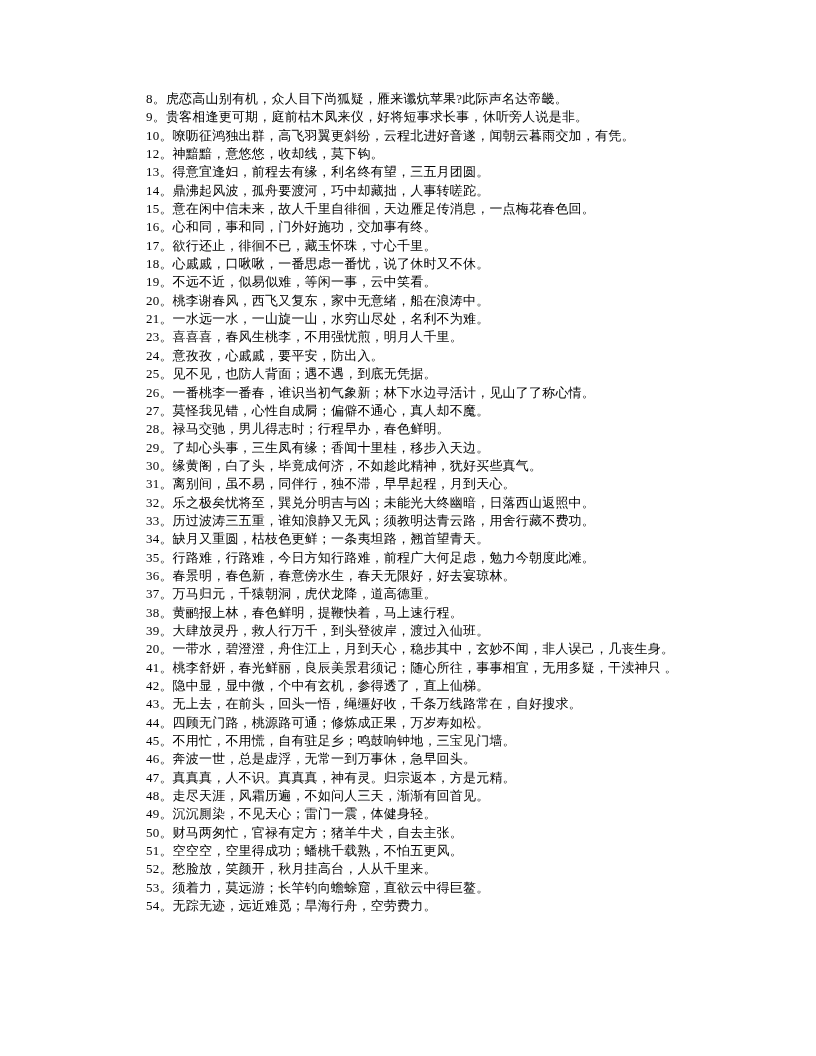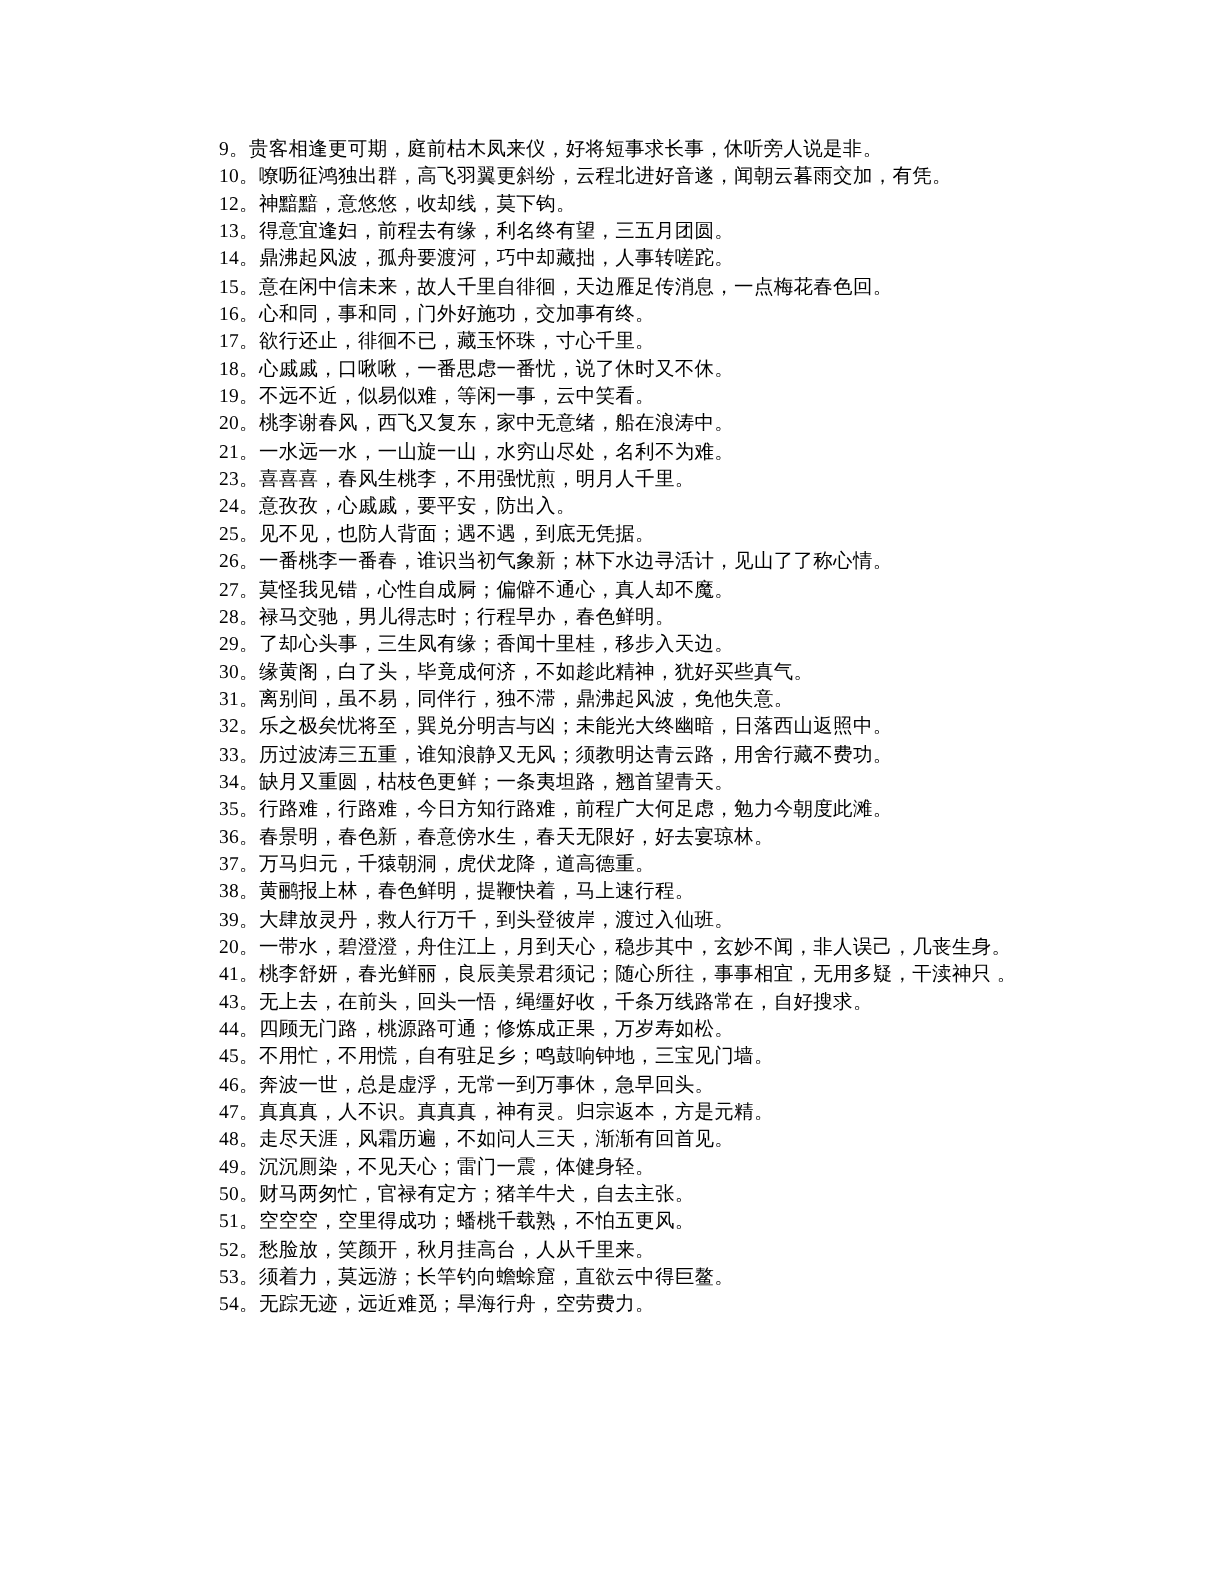--- a/index.html
+++ b/index.html
@@ -31,51 +31,53 @@
   }
   .line .num, .line .sep, .line .txt {
     display: inline;
   }
 </style>
 </head>
 <body>
 
 <div class="page">
   <div class="content" id="list-container">
+      <div class="line"><span class="num">8</span><span class="sep">。</span><span class="txt">虎恋高山别有机，众人目下尚狐疑，雁来谶炕苹果?此际声名达帝畿。</span></div>
       <div class="line"><span class="num">9</span><span class="sep">。</span><span class="txt">贵客相逢更可期，庭前枯木凤来仪，好将短事求长事，休听旁人说是非。</span></div>
       <div class="line"><span class="num">10</span><span class="sep">。</span><span class="txt">嘹呖征鸿独出群，高飞羽翼更斜纷，云程北进好音遂，闻朝云暮雨交加，有凭。</span></div>
       <div class="line"><span class="num">12</span><span class="sep">。</span><span class="txt">神黯黯，意悠悠，收却线，莫下钩。</span></div>
       <div class="line"><span class="num">13</span><span class="sep">。</span><span class="txt">得意宜逢妇，前程去有缘，利名终有望，三五月团圆。</span></div>
       <div class="line"><span class="num">14</span><span class="sep">。</span><span class="txt">鼎沸起风波，孤舟要渡河，巧中却藏拙，人事转嗟跎。</span></div>
       <div class="line"><span class="num">15</span><span class="sep">。</span><span class="txt">意在闲中信未来，故人千里自徘徊，天边雁足传消息，一点梅花春色回。</span></div>
       <div class="line"><span class="num">16</span><span class="sep">。</span><span class="txt">心和同，事和同，门外好施功，交加事有终。</span></div>
       <div class="line"><span class="num">17</span><span class="sep">。</span><span class="txt">欲行还止，徘徊不已，藏玉怀珠，寸心千里。</span></div>
       <div class="line"><span class="num">18</span><span class="sep">。</span><span class="txt">心戚戚，口啾啾，一番思虑一番忧，说了休时又不休。</span></div>
       <div class="line"><span class="num">19</span><span class="sep">。</span><span class="txt">不远不近，似易似难，等闲一事，云中笑看。</span></div>
       <div class="line"><span class="num">20</span><span class="sep">。</span><span class="txt">桃李谢春风，西飞又复东，家中无意绪，船在浪涛中。</span></div>
       <div class="line"><span class="num">21</span><span class="sep">。</span><span class="txt">一水远一水，一山旋一山，水穷山尽处，名利不为难。</span></div>
       <div class="line"><span class="num">23</span><span class="sep">。</span><span class="txt">喜喜喜，春风生桃李，不用强忧煎，明月人千里。</span></div>
       <div class="line"><span class="num">24</span><span class="sep">。</span><span class="txt">意孜孜，心戚戚，要平安，防出入。</span></div>
       <div class="line"><span class="num">25</span><span class="sep">。</span><span class="txt">见不见，也防人背面；遇不遇，到底无凭据。</span></div>
       <div class="line"><span class="num">26</span><span class="sep">。</span><span class="txt">一番桃李一番春，谁识当初气象新；林下水边寻活计，见山了了称心情。</span></div>
       <div class="line"><span class="num">27</span><span class="sep">。</span><span class="txt">莫怪我见错，心性自成屙；偏僻不通心，真人却不魔。</span></div>
       <div class="line"><span class="num">28</span><span class="sep">。</span><span class="txt">禄马交驰，男儿得志时；行程早办，春色鲜明。</span></div>
       <div class="line"><span class="num">29</span><span class="sep">。</span><span class="txt">了却心头事，三生凤有缘；香闻十里桂，移步入天边。</span></div>
       <div class="line"><span class="num">30</span><span class="sep">。</span><span class="txt">缘黄阁，白了头，毕竟成何济，不如趁此精神，犹好买些真气。</span></div>
-      <div class="line"><span class="num">31</span><span class="sep">。</span><span class="txt">离别间，虽不易，同伴行，独不滞，鼎沸起风波，免他失意。</span></div>
+      <div class="line"><span class="num">31</span><span class="sep">。</span><span class="txt">离别间，虽不易，同伴行，独不滞，早早起程，月到天心。</span></div>
       <div class="line"><span class="num">32</span><span class="sep">。</span><span class="txt">乐之极矣忧将至，巽兑分明吉与凶；未能光大终幽暗，日落西山返照中。</span></div>
       <div class="line"><span class="num">33</span><span class="sep">。</span><span class="txt">历过波涛三五重，谁知浪静又无风；须教明达青云路，用舍行藏不费功。</span></div>
       <div class="line"><span class="num">34</span><span class="sep">。</span><span class="txt">缺月又重圆，枯枝色更鲜；一条夷坦路，翘首望青天。</span></div>
       <div class="line"><span class="num">35</span><span class="sep">。</span><span class="txt">行路难，行路难，今日方知行路难，前程广大何足虑，勉力今朝度此滩。</span></div>
       <div class="line"><span class="num">36</span><span class="sep">。</span><span class="txt">春景明，春色新，春意傍水生，春天无限好，好去宴琼林。</span></div>
       <div class="line"><span class="num">37</span><span class="sep">。</span><span class="txt">万马归元，千猿朝洞，虎伏龙降，道高德重。</span></div>
       <div class="line"><span class="num">38</span><span class="sep">。</span><span class="txt">黄鹂报上林，春色鲜明，提鞭快着，马上速行程。</span></div>
       <div class="line"><span class="num">39</span><span class="sep">。</span><span class="txt">大肆放灵丹，救人行万千，到头登彼岸，渡过入仙班。</span></div>
       <div class="line"><span class="num">20</span><span class="sep">。</span><span class="txt">一带水，碧澄澄，舟住江上，月到天心，稳步其中，玄妙不闻，非人误己，几丧生身。</span></div>
       <div class="line"><span class="num">41</span><span class="sep">。</span><span class="txt">桃李舒妍，春光鲜丽，良辰美景君须记；随心所往，事事相宜，无用多疑，干渎神只 。</span></div>
+      <div class="line"><span class="num">42</span><span class="sep">。</span><span class="txt">隐中显，显中微，个中有玄机，参得透了，直上仙梯。</span></div>
       <div class="line"><span class="num">43</span><span class="sep">。</span><span class="txt">无上去，在前头，回头一悟，绳缰好收，千条万线路常在，自好搜求。</span></div>
       <div class="line"><span class="num">44</span><span class="sep">。</span><span class="txt">四顾无门路，桃源路可通；修炼成正果，万岁寿如松。</span></div>
       <div class="line"><span class="num">45</span><span class="sep">。</span><span class="txt">不用忙，不用慌，自有驻足乡；鸣鼓响钟地，三宝见门墙。</span></div>
       <div class="line"><span class="num">46</span><span class="sep">。</span><span class="txt">奔波一世，总是虚浮，无常一到万事休，急早回头。</span></div>
       <div class="line"><span class="num">47</span><span class="sep">。</span><span class="txt">真真真，人不识。真真真，神有灵。归宗返本，方是元精。</span></div>
       <div class="line"><span class="num">48</span><span class="sep">。</span><span class="txt">走尽天涯，风霜历遍，不如问人三天，渐渐有回首见。</span></div>
       <div class="line"><span class="num">49</span><span class="sep">。</span><span class="txt">沉沉厠染，不见天心；雷门一震，体健身轻。</span></div>
       <div class="line"><span class="num">50</span><span class="sep">。</span><span class="txt">财马两匆忙，官禄有定方；猪羊牛犬，自去主张。</span></div>
       <div class="line"><span class="num">51</span><span class="sep">。</span><span class="txt">空空空，空里得成功；蟠桃千载熟，不怕五更风。</span></div>
       <div class="line"><span class="num">52</span><span class="sep">。</span><span class="txt">愁脸放，笑颜开，秋月挂高台，人从千里来。</span></div>

